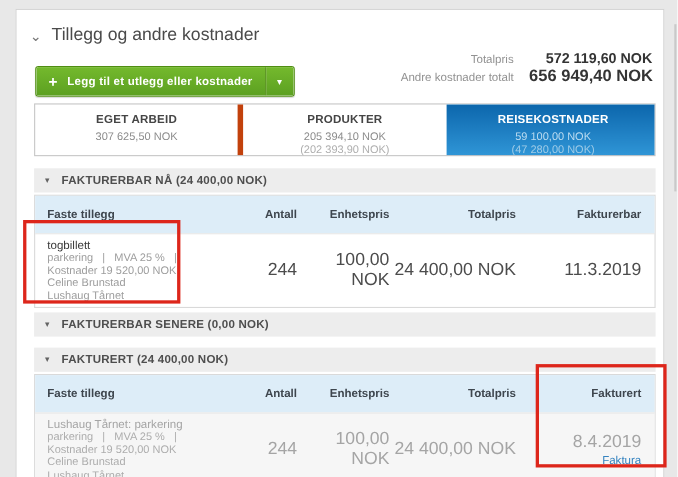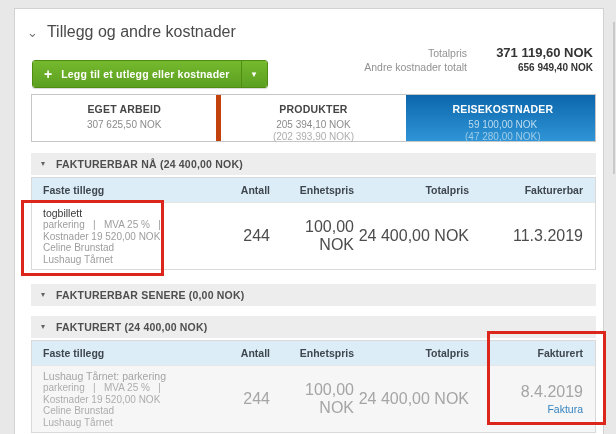--- a/index.html
+++ b/index.html
@@ -31,21 +31,21 @@
   .add-btn-caret {
     display:flex; align-items:center; justify-content:center; width:25px;
     background:linear-gradient(180deg,#74b92d,#5ca021); color:#fff;
     border-left:1px solid #4f8d12; font-size:9px;
   }
   
   .totals { position:absolute; right:10px; top:36px; }
   .totals-row { display:flex; justify-content:flex-end; align-items:baseline; margin-bottom:1px; }
   .totals-label { font-size:10.5px; color:#929292; margin-right:14px; }
   .totals-value { font-size:13px; font-weight:bold; color:#343434; width:112px; text-align:right; white-space:nowrap; }
-  .totals-row.secondary .totals-value { font-size:10px; }
+  .totals-row.secondary .totals-value { font-size:15px; }
   
   .tabs {
     position:absolute; left:16px; top:85px; width:565px; height:48px;
     display:flex; background:#fff; border:1px solid #c6c6c6; box-sizing:border-box;
   }
   .tab { flex:1; text-align:center; padding-top:8px; border-left:5px solid #c2410c; cursor:pointer; box-sizing:border-box; }
   .tab:first-child { border-left:none; }
   .tab-label { font-size:10.5px; font-weight:bold; color:#454545; letter-spacing:0.2px; white-space:nowrap; }
   .tab-amount { font-size:10px; color:#8b8b8b; margin-top:4px; }
   .tab-sub { font-size:10px; color:#aeaeae; margin-top:1px; }
@@ -58,21 +58,21 @@
     position:absolute; left:16px; width:565px; height:22px; background:#ededed;
     display:flex; align-items:center; padding-left:10px; box-sizing:border-box; cursor:pointer;
   }
   .section-arrow { font-size:8px; color:#636363; margin-right:11px; line-height:1; }
   .section-title { font-size:10.5px; font-weight:bold; color:#4e4e4e; letter-spacing:0.2px; }
   
   .tbl {
     position:absolute; left:16px; width:565px; border:1px solid #d9d9d9;
     box-sizing:border-box; background:#fff;
   }
-  .tbl-head { display:flex; align-items:center; background:#ddedf8; height:24px; padding-right:12px; }
+  .tbl-head { display:flex; align-items:center; background:#ddedf8; height:34px; padding-right:12px; }
   .tbl-row { display:flex; align-items:center; border-top:1px solid #e6e6e6; padding:4px 12px 4px 0; }
   .tbl-row.billed { background:#f6f6f6; }
   .c1 { flex:1; padding-left:11px; min-width:0; }
   .c2 { width:62px; text-align:right; }
   .c3 { width:84px; text-align:right; }
   .c4 { width:115px; text-align:right; }
   .c5 { width:114px; text-align:right; }
   .tbl-head .hcell { font-size:10.5px; font-weight:bold; color:#3e464e; }
   .row-name { font-size:10.5px; font-weight:normal; color:#3a3a3a; line-height:12px; }
   .meta-line { font-size:10px; color:#9d9d9d; line-height:11.5px; white-space:pre; }
@@ -107,21 +107,21 @@
         <span class="add-btn-label">Legg til et utlegg eller kostnader</span>
       </div>
       <div class="add-btn-caret">
         <span>▾</span>
       </div>
     </div>
 
     <div class="totals">
       <div class="totals-row">
         <span class="totals-label">Totalpris</span>
-        <span class="totals-value">371 119,60 NOK</span>
+        <span class="totals-value">572 119,60 NOK</span>
       </div>
       <div class="totals-row secondary">
         <span class="totals-label">Andre kostnader totalt</span>
         <span class="totals-value">656 949,40 NOK</span>
       </div>
     </div>
 
     <div class="tabs">
       <div class="tab">
         <div class="tab-label">EGET ARBEID</div>

